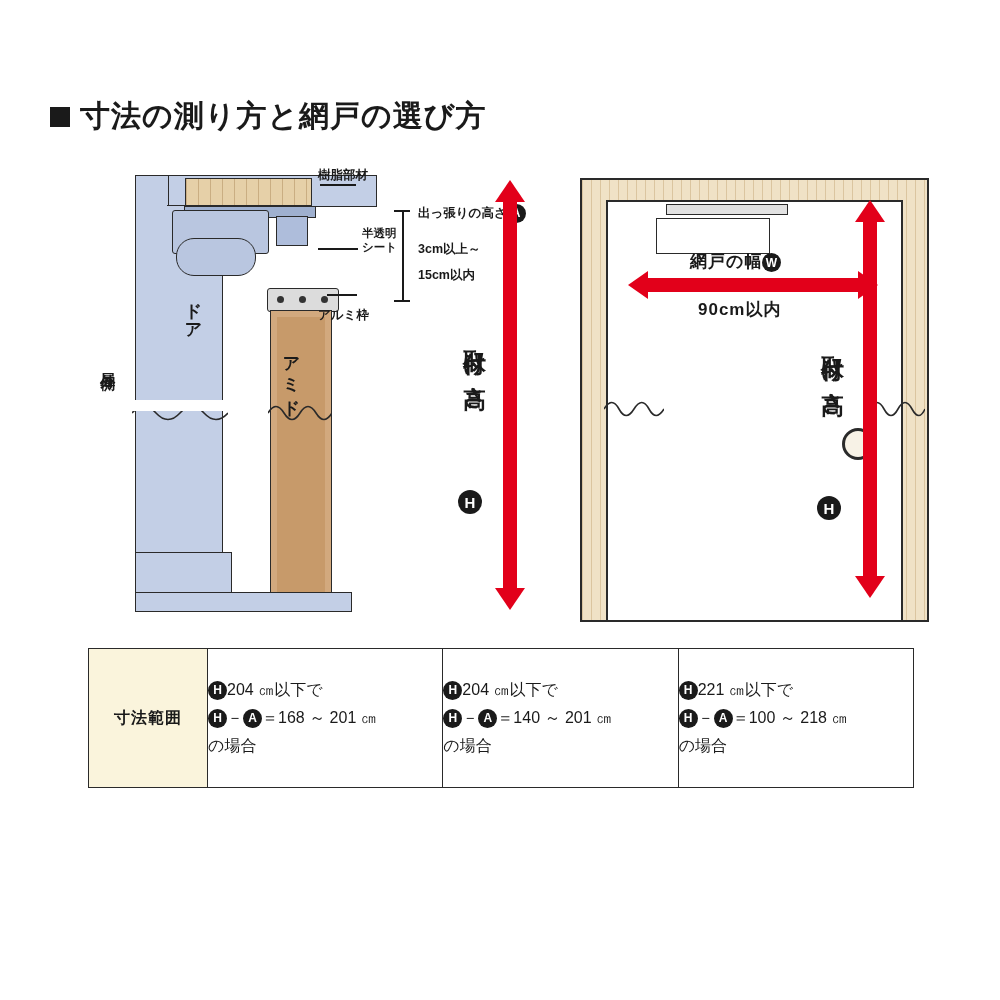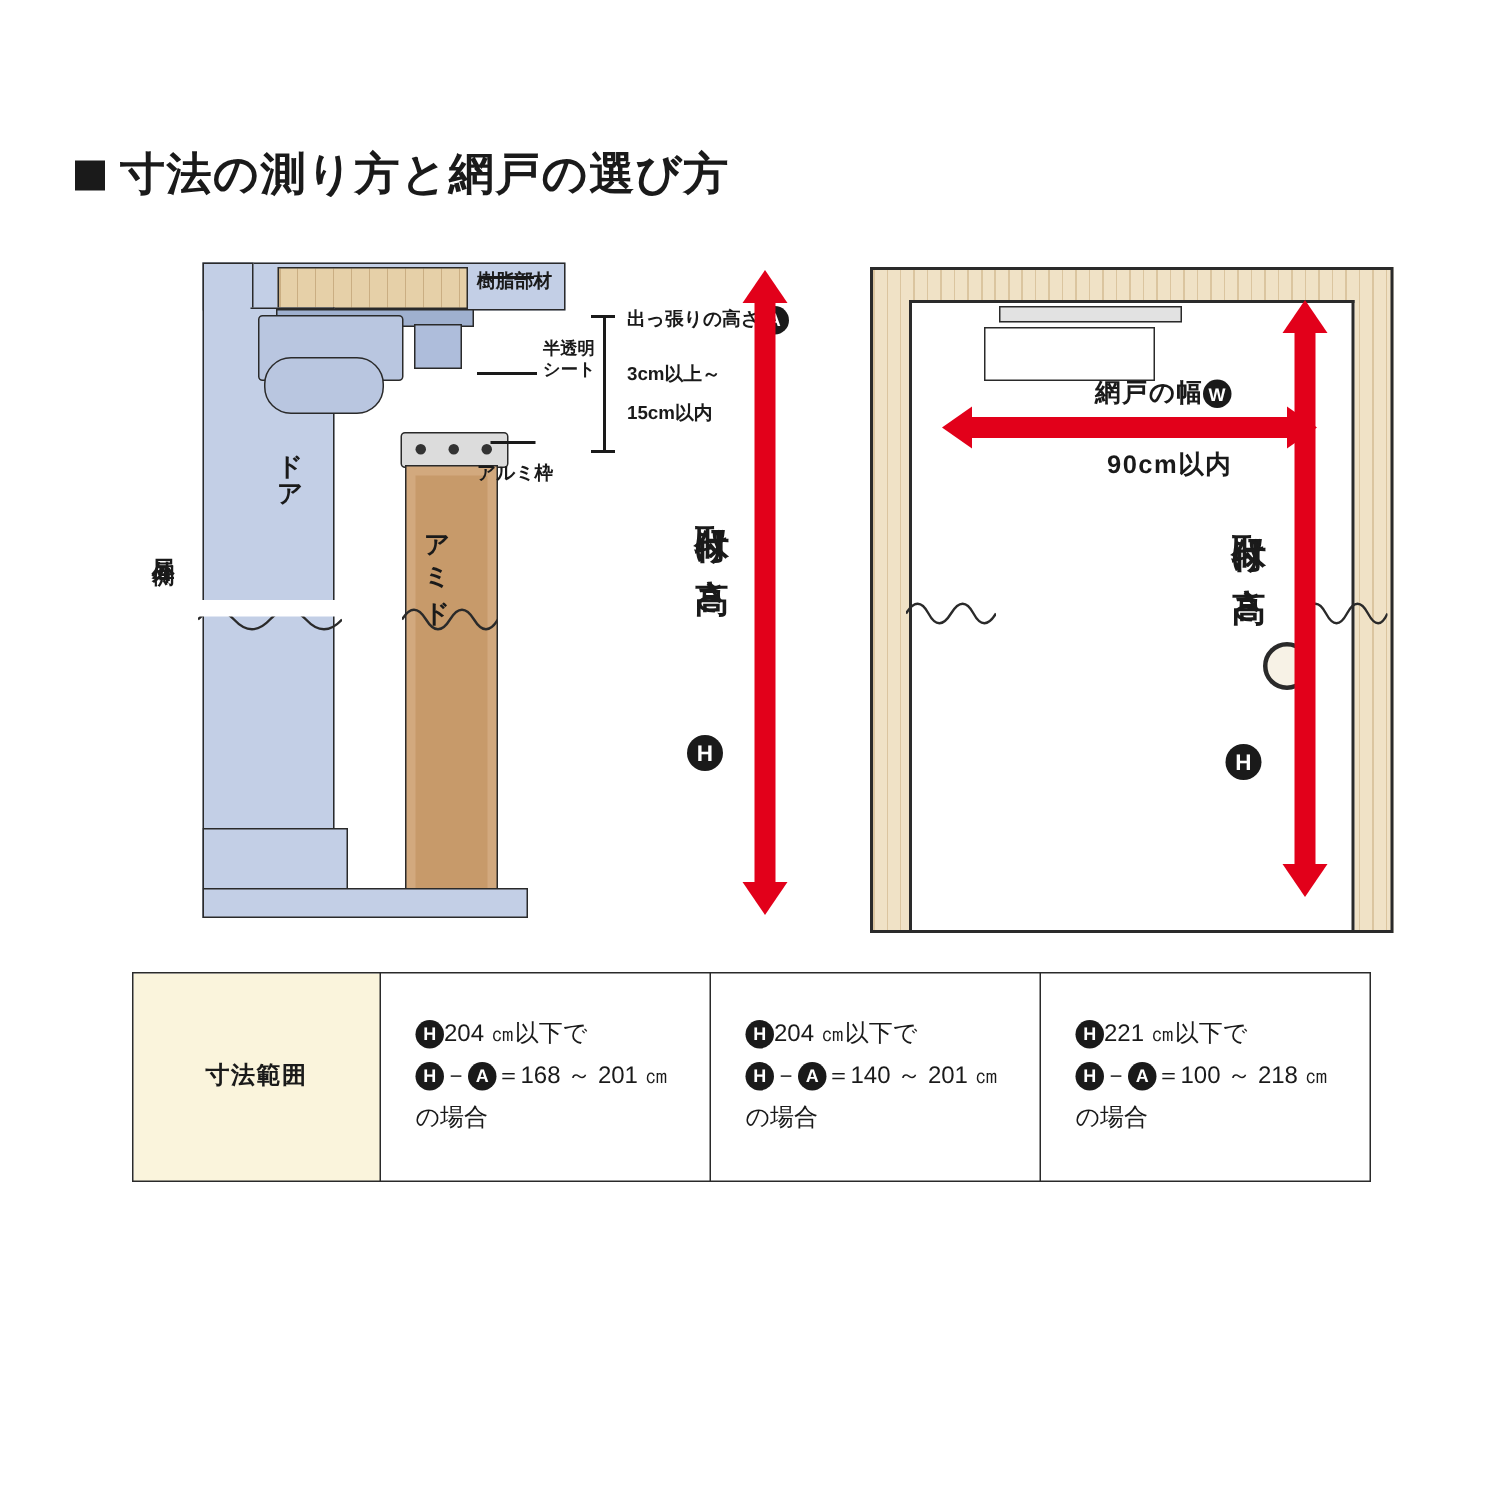--- a/index.html
+++ b/index.html
@@ -129,32 +129,32 @@
     display:inline-flex;align-items:center;justify-content:center;
     width:19px;height:19px;border-radius:50%;background:#1a1a1a;color:#fff;
     font-size:12px;font-weight:bold;vertical-align:middle;
   }
   .badge.lg{width:24px;height:24px;font-size:15px;}
 
   .htext{
     position:absolute;writing-mode:vertical-rl;text-orientation:upright;
     font-size:23px;font-weight:bold;letter-spacing:3px;
   }
-  .wtext{position:absolute;font-size:17px;font-weight:bold;letter-spacing:1px;margin-left:40px;}
+  .wtext{position:absolute;font-size:17px;font-weight:bold;letter-spacing:1px;}
 
   
   table.spec{
     position:absolute;left:88px;top:648px;width:826px;
     border-collapse:collapse;
   }
   table.spec td{
     border:1.5px solid #2a2a2a;
     vertical-align:middle;
     font-size:16px;
-    padding:10px 23px;
+    padding:10px 0;
   }
   td.rowhead{
     background:#faf4dc;width:118px;text-align:center;
     font-weight:bold;font-size:19px;letter-spacing:1px;line-height:1.3;
   }
   td.cell{height:118px;line-height:1.75;font-size:17px;}
   td.cell2{height:62px;text-align:left;font-size:17px;}
   .nowrapline{white-space:nowrap;}
 </style>
 </head>
@@ -200,21 +200,21 @@
       </svg>
       <svg class="wave" style="left:188px;top:240px;width:64px;" viewBox="0 0 64 26">
         <path d="M0 13 Q8 0 16 13 T32 13 T48 13 T64 13" fill="none" stroke="#2a2a2a" stroke-width="1.6"></path>
       </svg>
 
       <div class="vlabel" style="left:104px;top:130px;">ドア</div>
       <div class="vlabel small" style="left:20px;top:200px;">屋外側</div>
       <div class="vlabel" style="left:202px;top:185px;">アミド</div>
 
       <div class="leader" style="left:240px;top:24px;width:36px;height:1.6px;"></div>
-      <div class="lab" style="left:238px;top:20px;">樹脂部材</div>
+      <div class="lab" style="left:238px;top:8px;">樹脂部材</div>
 
       <div class="leader" style="left:238px;top:88px;width:40px;height:1.6px;"></div>
       <div class="lab sm" style="left:282px;top:66px;white-space:pre-line;">半透明
 シート</div>
 
       <div class="leader" style="left:247px;top:134px;width:30px;height:1.6px;"></div>
       <div class="lab" style="left:238px;top:148px;">アルミ枠</div>
 
       <div class="leader" style="left:322px;top:50px;width:1.6px;height:92px;"></div>
       <div class="leader" style="left:314px;top:50px;width:16px;height:1.6px;"></div>

